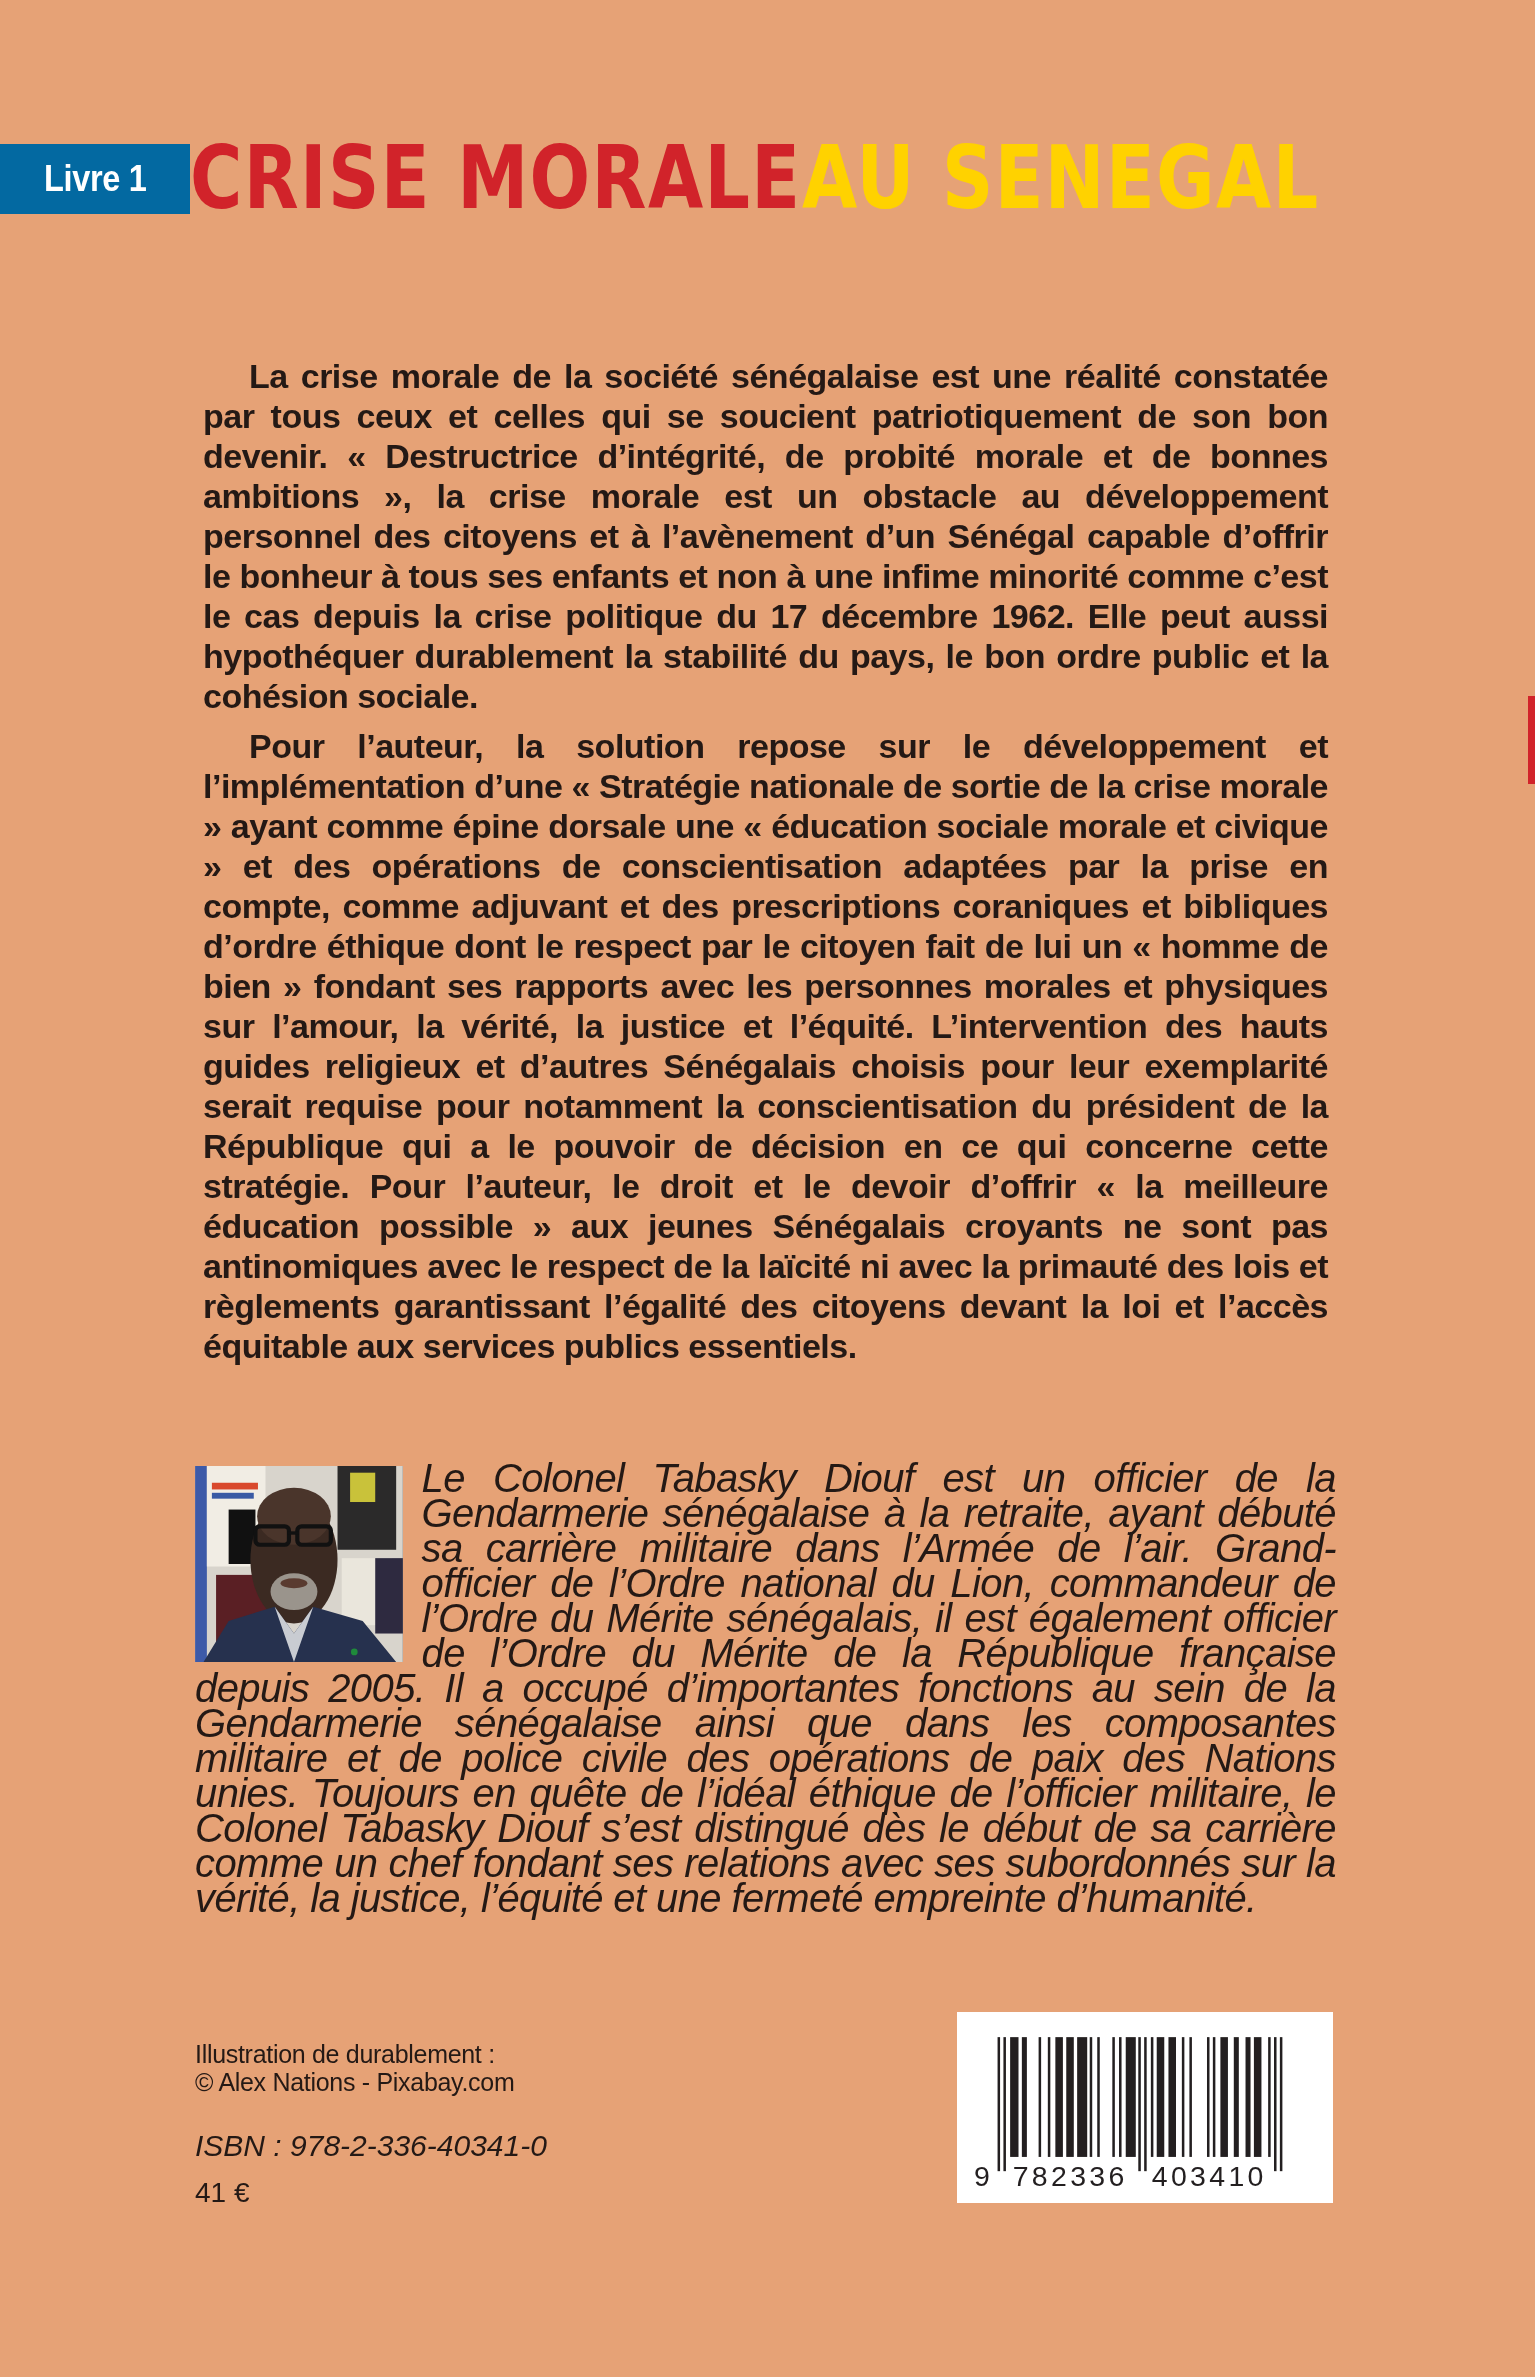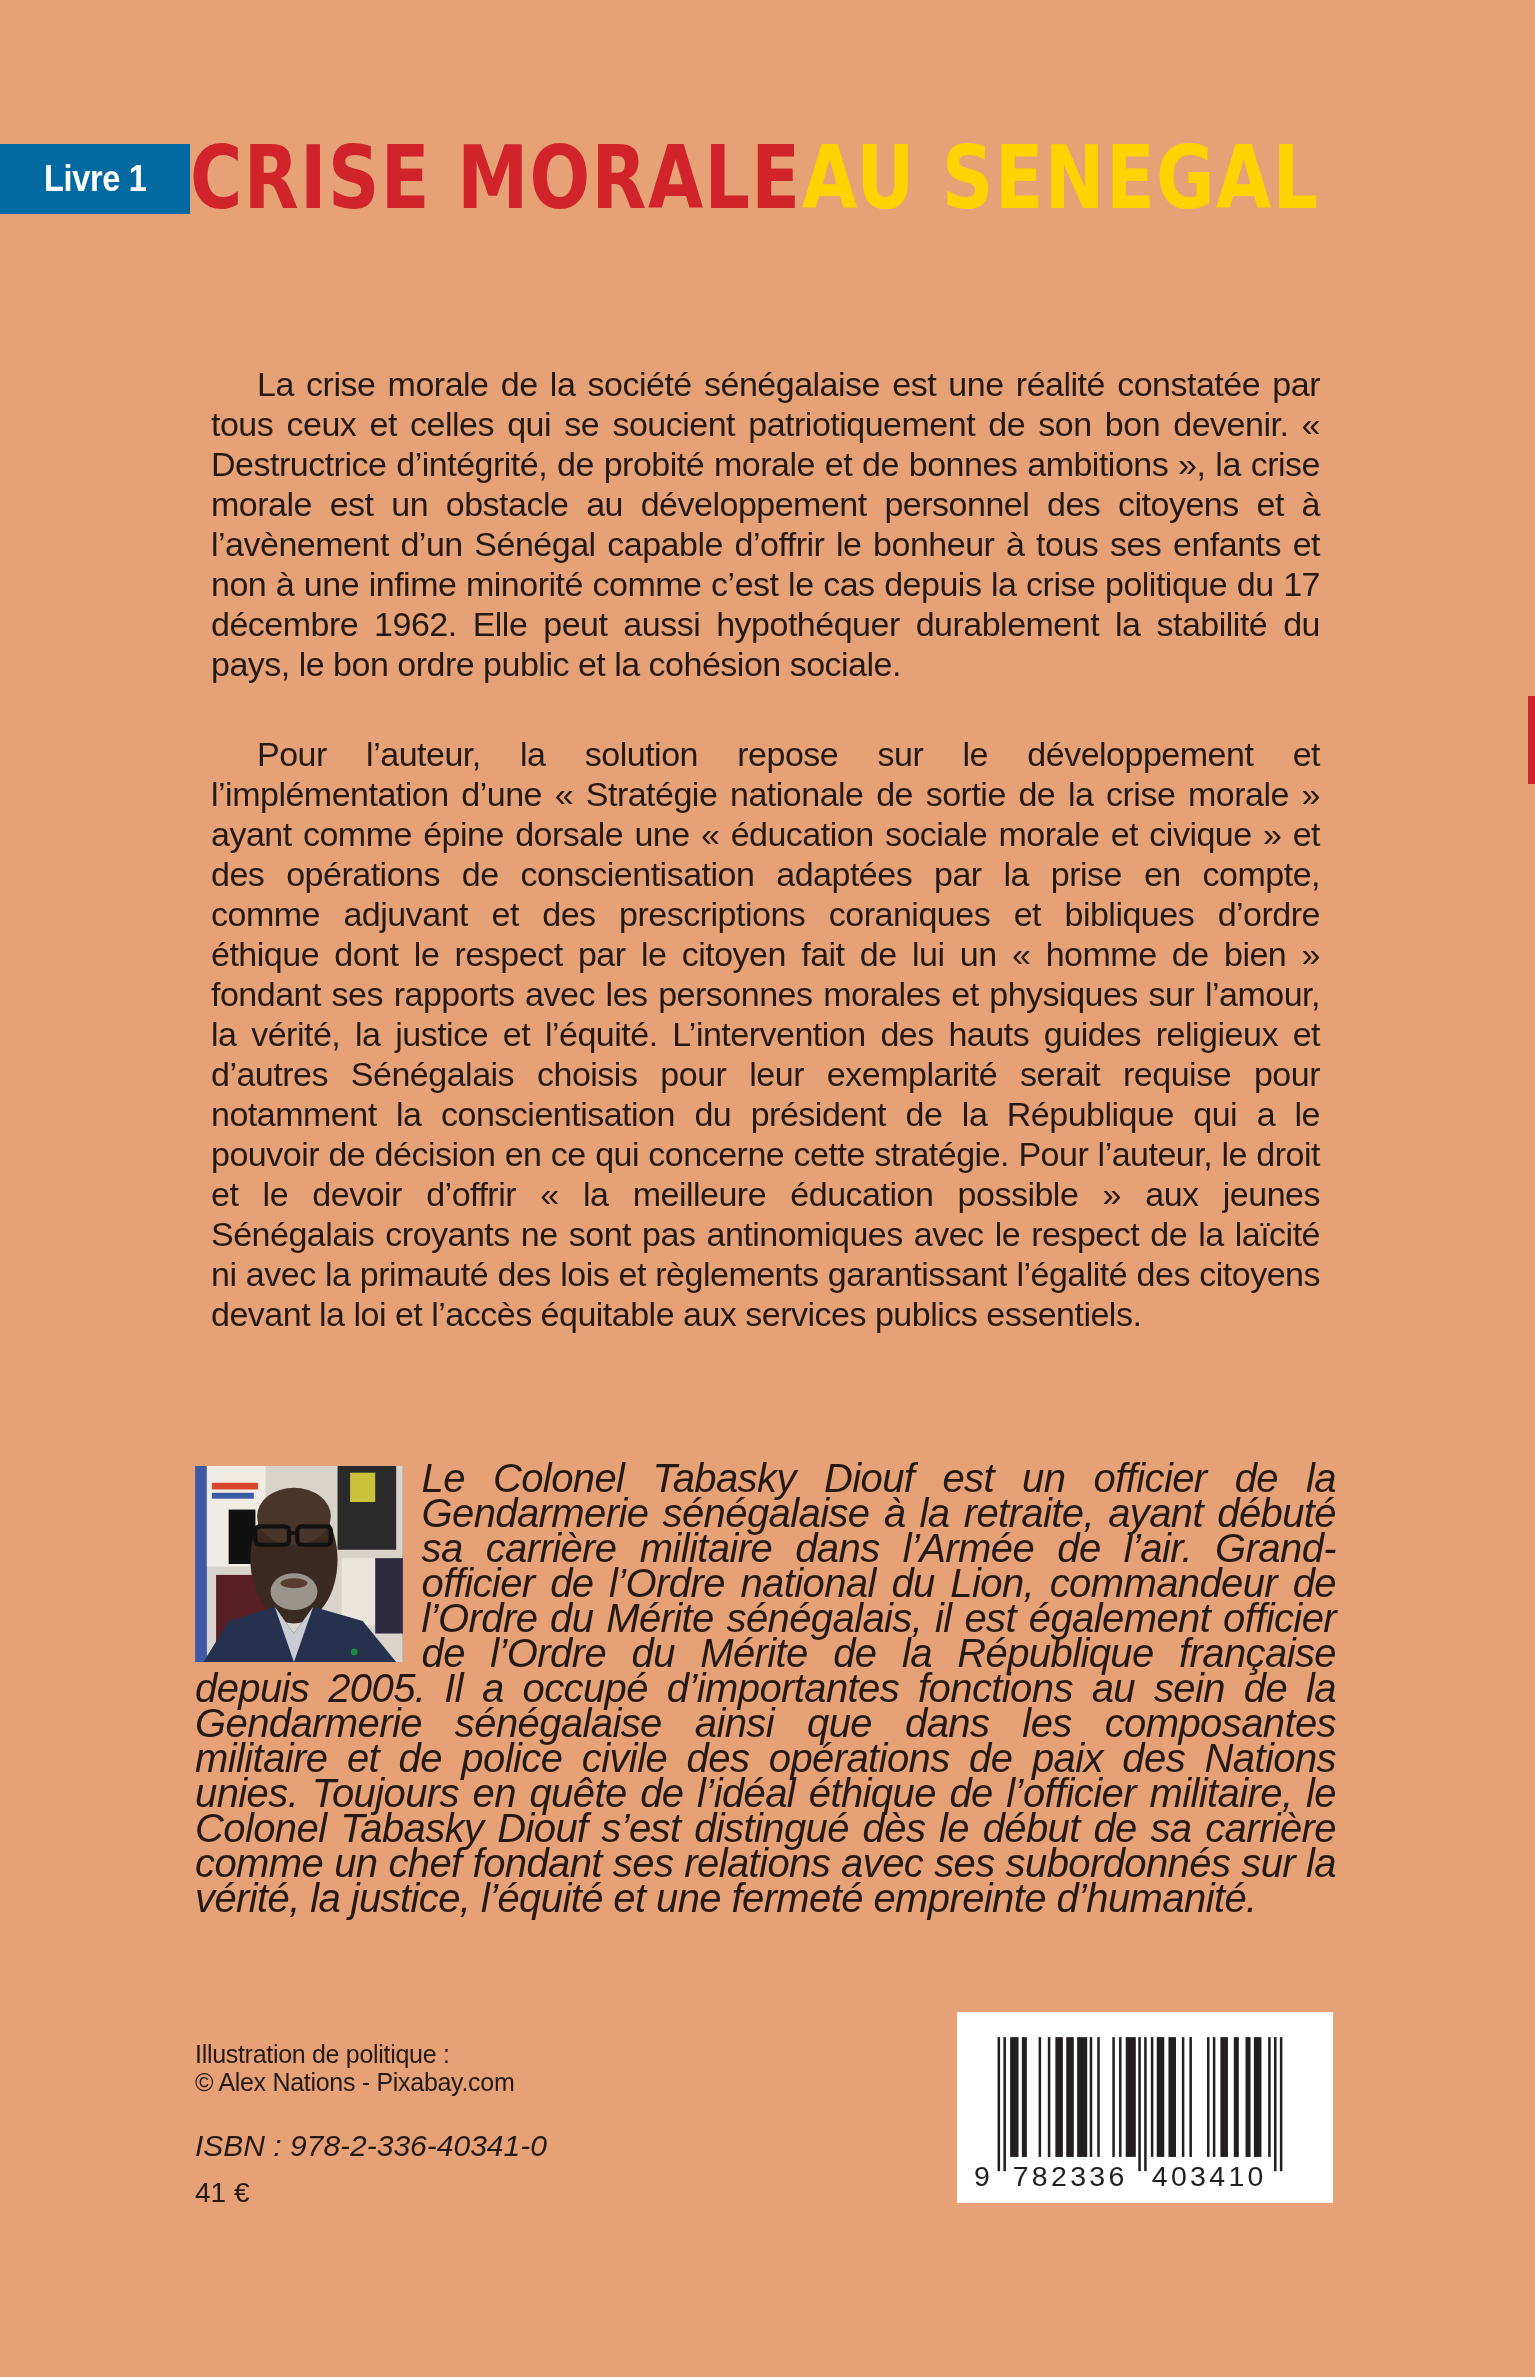--- a/index.html
+++ b/index.html
@@ -43,21 +43,21 @@
   .title .t2 { color: #FFD200; transform: scaleX(0.82); margin-left: 25px; }
 
   .body-text {
     position: absolute; left: 195px; width: 1141px;
     font-family: "Liberation Sans", sans-serif;
     font-size: 34px;
     line-height: 40px;
     text-align: justify;
     letter-spacing: -0.5px;
   }
-  .body-text p { margin: 16px; text-indent: 46px; }
+  .body-text p { margin: 8px; text-indent: 46px; font-weight: bold; }
   #para1 { top: 348px; }
   #para2 { top: 718px; }
 
   .bio {
     position: absolute; left: 195px; top: 1461px; width: 1141px;
     font-family: Liberation Sans, sans-serif;
     font-style: italic;
     font-size: 40px;
     line-height: 35px;
     text-align: justify;
@@ -142,21 +142,21 @@
       <ellipse cx="118" cy="140" rx="16" ry="6" fill="#5a3b30"></ellipse>
       <path d="M10 234 L40 185 L95 168 L118 200 L141 168 L200 185 L240 234 Z" fill="#26314e"></path>
       <path d="M95 168 L118 234 L141 168 L118 200 Z" fill="#c9ccd2"></path>
       <circle cx="190" cy="222" r="4" fill="#1f8a3b"></circle>
     </svg>
   </div>
   <span>Le Colonel </span><span class="name">Tabasky Diouf</span><span> est un officier de la Gendarmerie sénégalaise à la retraite, ayant débuté sa carrière militaire dans l’Armée de l’air. Grand-officier de l’Ordre national du Lion, commandeur de l’Ordre du Mérite sénégalais, il est également officier de l’Ordre du Mérite de la République française depuis 2005. Il a occupé d’importantes fonctions au sein de la Gendarmerie sénégalaise ainsi que dans les composantes militaire et de police civile des opérations de paix des Nations unies. Toujours en quête de l’idéal éthique de l’officier militaire, le Colonel Tabasky Diouf s’est distingué dès le début de sa carrière comme un chef fondant ses relations avec ses subordonnés sur la vérité, la justice, l’équité et une fermeté empreinte d’humanité.</span>
 </div>
 
 <div class="credits">
-  <div>Illustration de politique :</div>
+  <div>Illustration de durablement :</div>
   <div>© Alex Nations - Pixabay.com</div>
 </div>
 
 <div class="isbn">ISBN : 978-2-336-40341-0</div>
 <div class="price">41 €</div>
 
 <div class="barcode-box">
   <svg width="376" height="191" viewBox="0 0 448 228">
     <g fill="#231f20">
 

